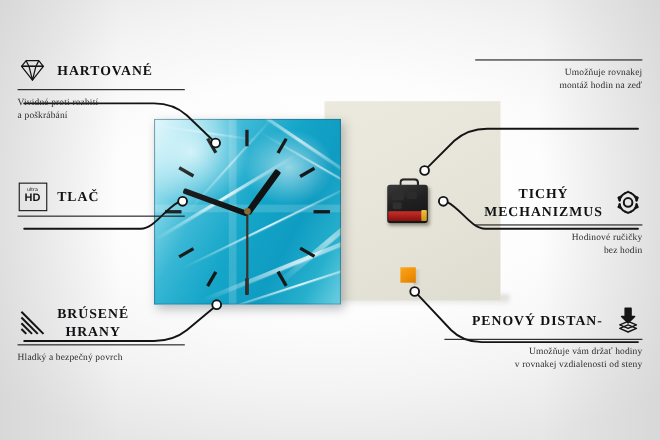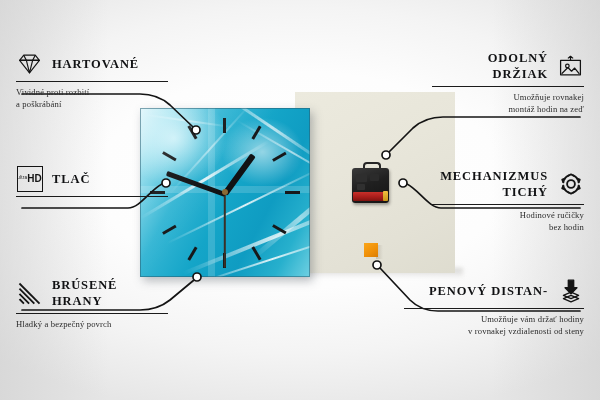--- a/index.html
+++ b/index.html
@@ -259,20 +259,21 @@
   }
 
   .feat-title {
     font-family: "Liberation Serif", serif;
     font-size: 12.5px;
     font-weight: bold;
     letter-spacing: 0.9px;
     line-height: 1.28;
     color: #111214;
     text-transform: uppercase;
+    text-align: center;
   }
 
   .feat-rule {
     height: 1px;
     background: #1b1b1b;
     margin: 4px 0 4px 0;
     width: 100%;
   }
 
   .feat-desc {
@@ -296,20 +297,21 @@
   #feat-edges   .feat-rule { width: 152px; }
   #feat-holder  .feat-rule { width: 152px; margin-left: auto; }
   #feat-silent  .feat-rule { width: 152px; margin-left: auto; }
   #feat-spacers .feat-rule { width: 180px; margin-left: auto; }
 
   .hd-badge {
     width: 24px;
     height: 24px;
     border: 1.6px solid #141414;
     display: flex;
+    flex-direction: column;
     align-items: center;
     justify-content: center;
     line-height: 1;
   }
   .hd-badge .hd-ultra {
     font-family: "Liberation Sans", sans-serif;
     font-size: 4.6px;
     letter-spacing: 0.2px;
     color: #141414;
   }
@@ -460,35 +462,20 @@
         <div>HRANY</div>
       </div>
     </div>
     <div class="feat-rule"></div>
     <div class="feat-desc">
       <div>Hladký a bezpečný povrch</div>
     </div>
   </div>
 
   <div class="feature right" id="feat-holder">
-    <div class="feat-head">
-      <div class="feat-icon">
-        <svg viewBox="0 0 24 24" width="25" height="25" fill="none" stroke="#141414" stroke-width="1.2" stroke-linejoin="round">
-          <rect x="2.5" y="6" width="19" height="14"></rect>
-          <path d="M12 2.5 L12 6"></path>
-          <path d="M9.5 4.2 L12 2.2 L14.5 4.2"></path>
-          <circle cx="9" cy="11.5" r="1.7"></circle>
-          <path d="M3.5 19 L9.5 13 L13 16.5 L16 13.5 L20.5 19"></path>
-        </svg>
-      </div>
-      <div class="feat-title">
-        <div>ODOLNÝ</div>
-        <div>DRŽIAK</div>
-      </div>
-    </div>
     <div class="feat-rule"></div>
     <div class="feat-desc">
       <div>Umožňuje rovnakej</div>
       <div>montáž hodin na zeď</div>
     </div>
   </div>
 
   <div class="feature right" id="feat-silent">
     <div class="feat-head">
       <div class="feat-icon">
@@ -500,22 +487,22 @@
                    M3.9 16 L6.3 17 M3.9 16 L4.9 13.6
                    M3.9 8 L4.9 10.4 M3.9 8 L6.3 7"></path>
           <path d="M9.6 4.2 A8.3 8.3 0 0 0 4.9 10.4
                    M19.1 10.4 A8.3 8.3 0 0 0 14.4 4.2
                    M19.1 13.6 A8.3 8.3 0 0 1 14.4 19.8
                    M9.6 19.8 A8.3 8.3 0 0 1 4.9 13.6"></path>
           <circle cx="12" cy="12" r="3.6"></circle>
         </svg>
       </div>
       <div class="feat-title">
+        <div>TICHÝ</div>
         <div>MECHANIZMUS</div>
-        <div>TICHÝ</div>
       </div>
     </div>
     <div class="feat-rule"></div>
     <div class="feat-desc">
       <div>Hodinové ručičky</div>
       <div>bez hodin</div>
     </div>
   </div>
 
   <div class="feature right" id="feat-spacers" style="width:200px;">

